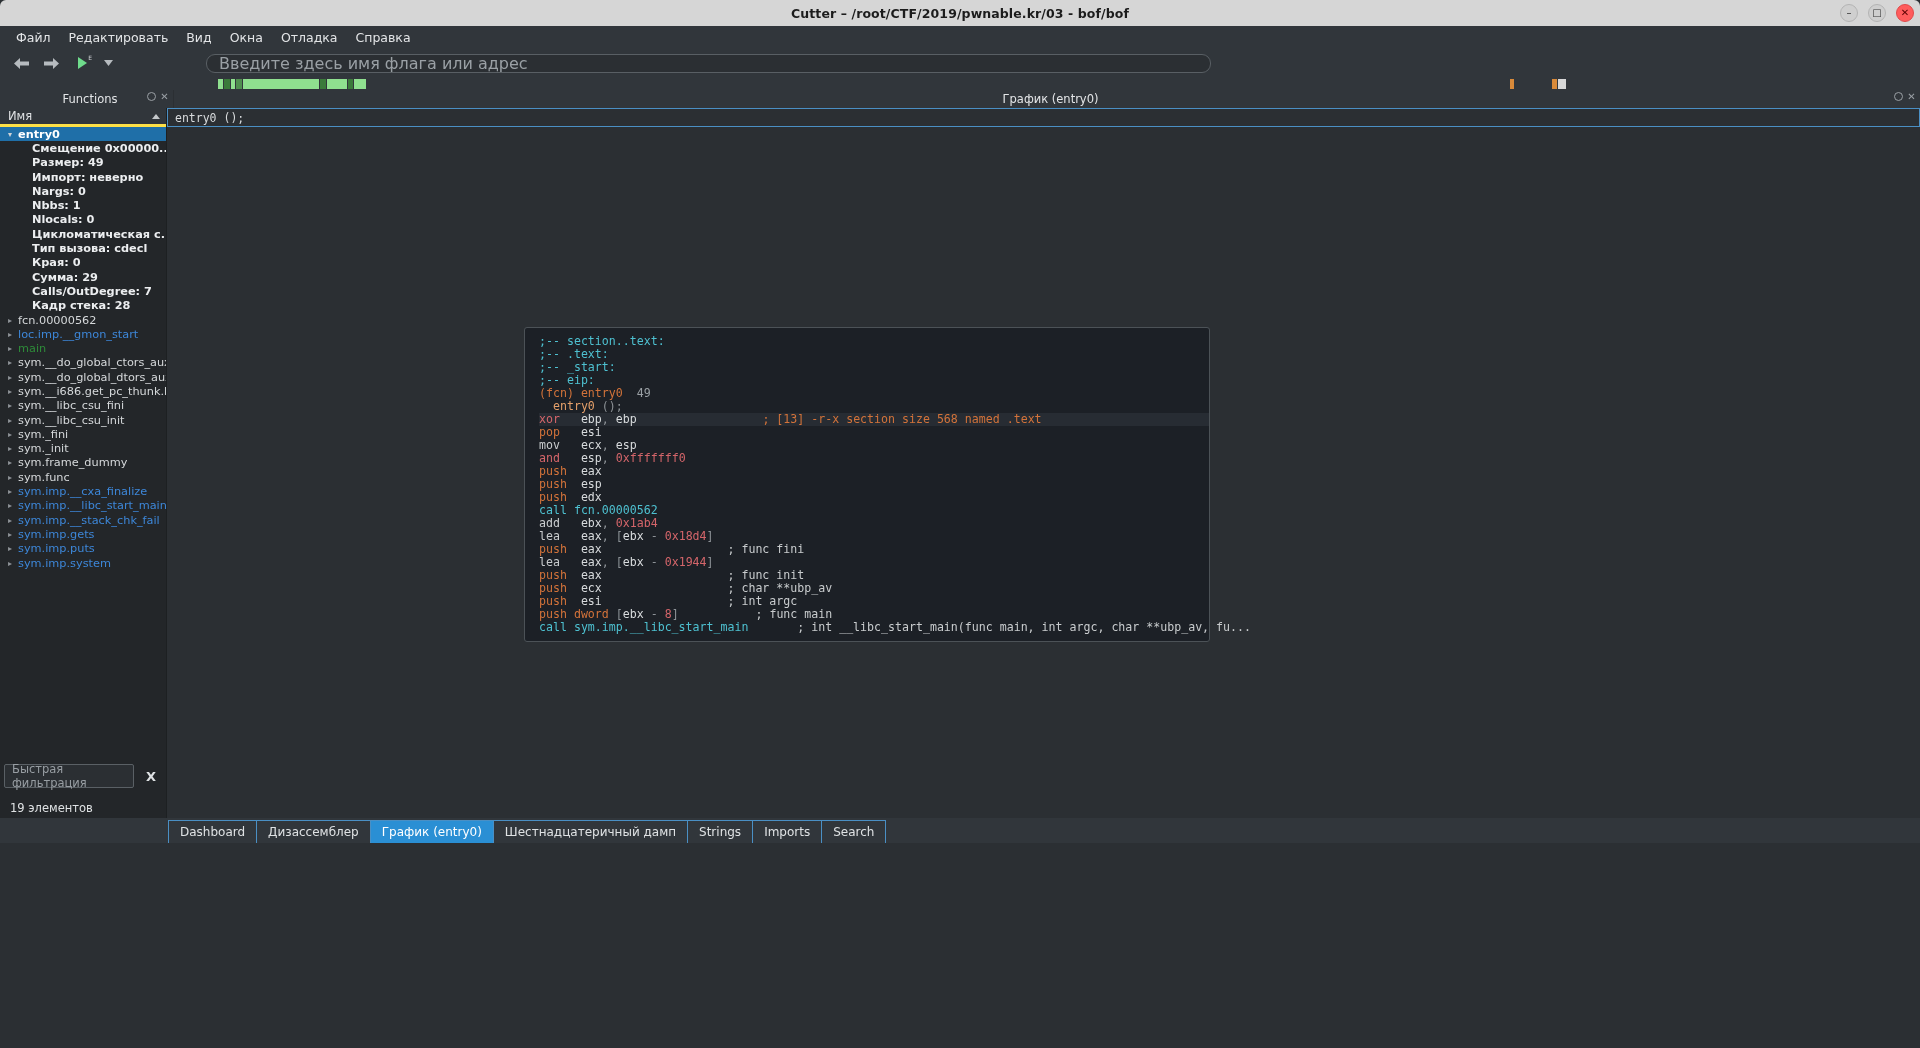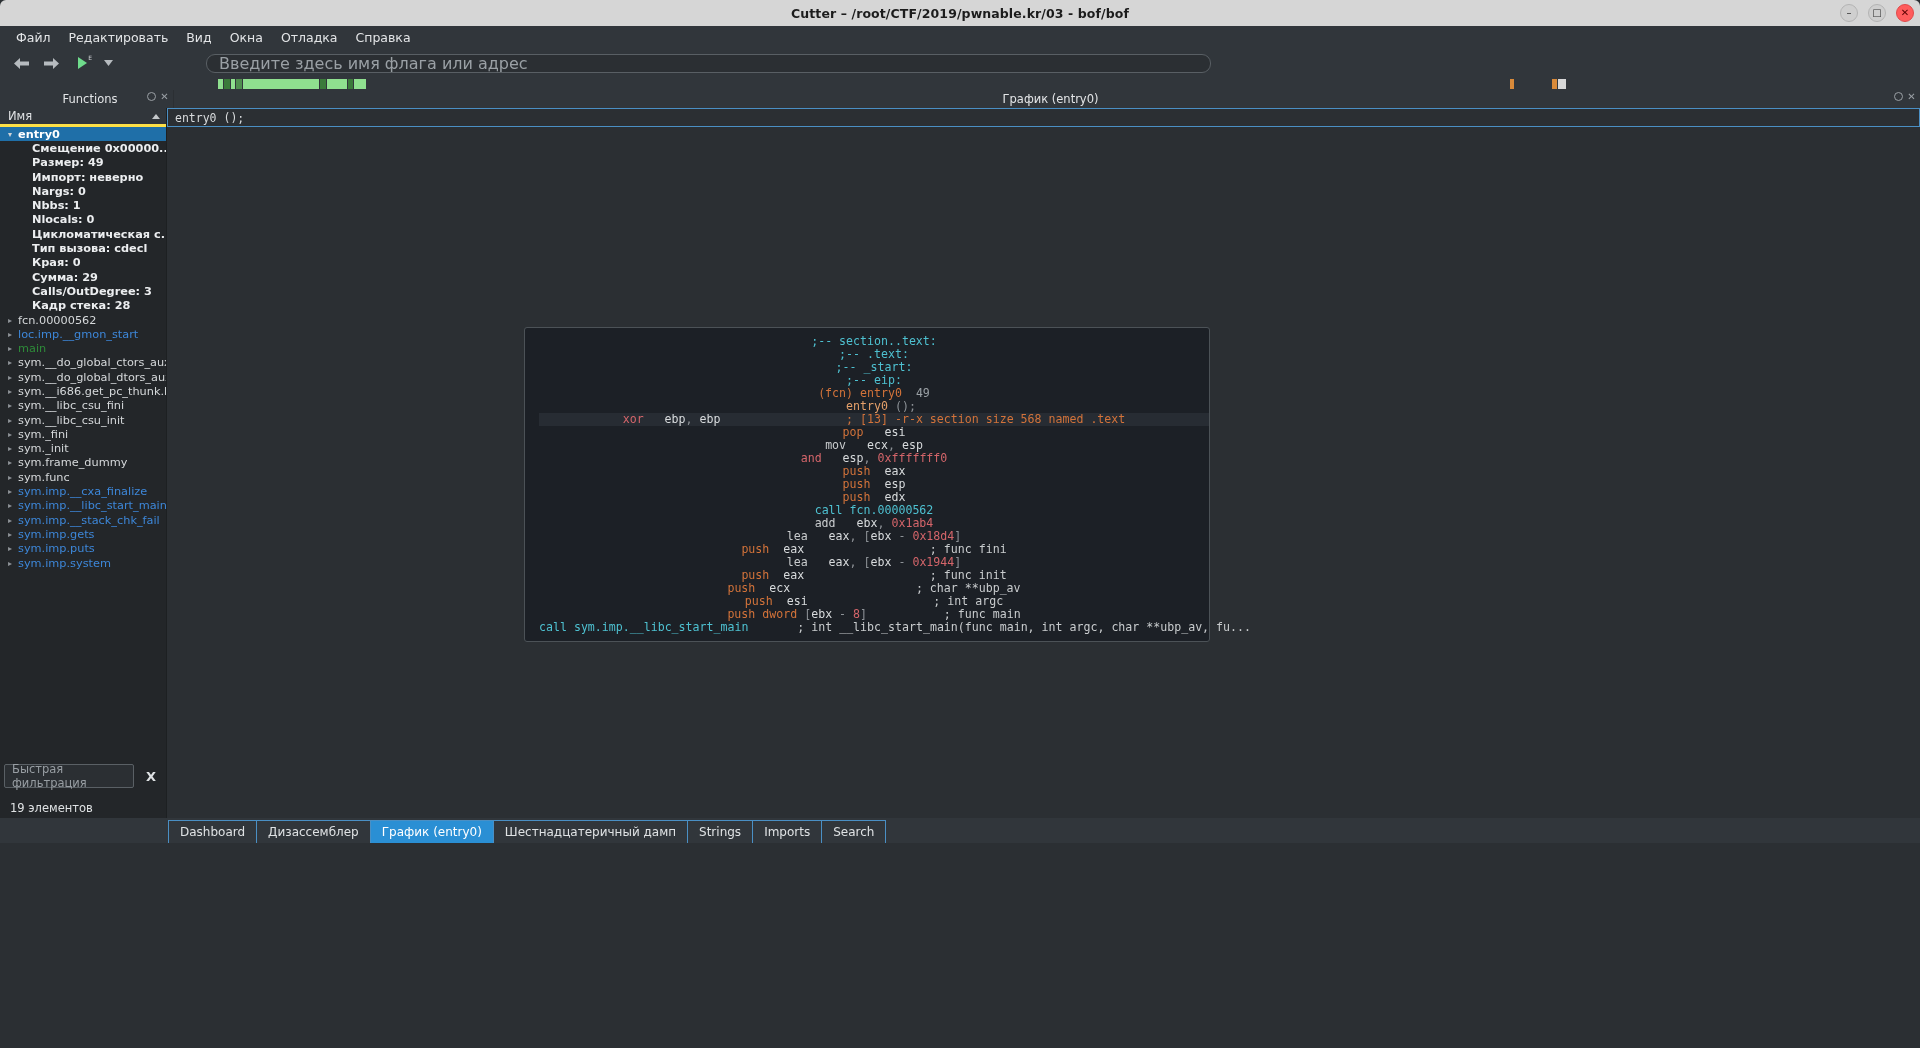--- a/index.html
+++ b/index.html
@@ -221,21 +221,20 @@
   .graphcanvas { flex: 1; position: relative; background: #2b2f33; }
 
   .node {
     position: absolute;
     left: 357px; top: 200px;
     width: 686px;
     background: #1c2026;
     border: 1px solid #4c5257;
     border-radius: 3px;
     padding: 7px 0 7px 0;
-    text-align: center;
   }
   .code {
     font-family: "DejaVu Sans Mono", "Liberation Mono", monospace;
     font-size: 11.6px;
     line-height: 13px;
     white-space: pre;
     padding-left: 14px;
   }
   .cline { display: block; height: 13px; }
   .cline.hl { background: #272c33; }
@@ -368,21 +367,21 @@
       <div class="detailrow">Смещение 0x00000...</div>
       <div class="detailrow">Размер: 49</div>
       <div class="detailrow">Импорт: неверно</div>
       <div class="detailrow">Nargs: 0</div>
       <div class="detailrow">Nbbs: 1</div>
       <div class="detailrow">Nlocals: 0</div>
       <div class="detailrow">Цикломатическая с...</div>
       <div class="detailrow">Тип вызова: cdecl</div>
       <div class="detailrow">Края: 0</div>
       <div class="detailrow">Сумма: 29</div>
-      <div class="detailrow">Calls/OutDegree: 3</div>
+      <div class="detailrow">Calls/OutDegree: 7</div>
       <div class="detailrow">Кадр стека: 28</div>
 
       <div class="fnrow">
           <span class="twisty">▸</span>
           <span class="fnname">fcn.00000562</span>
         </div>
       <div class="fnrow">
           <span class="twisty">▸</span>
           <span class="fnname blue">loc.imp.__gmon_start</span>
         </div>

